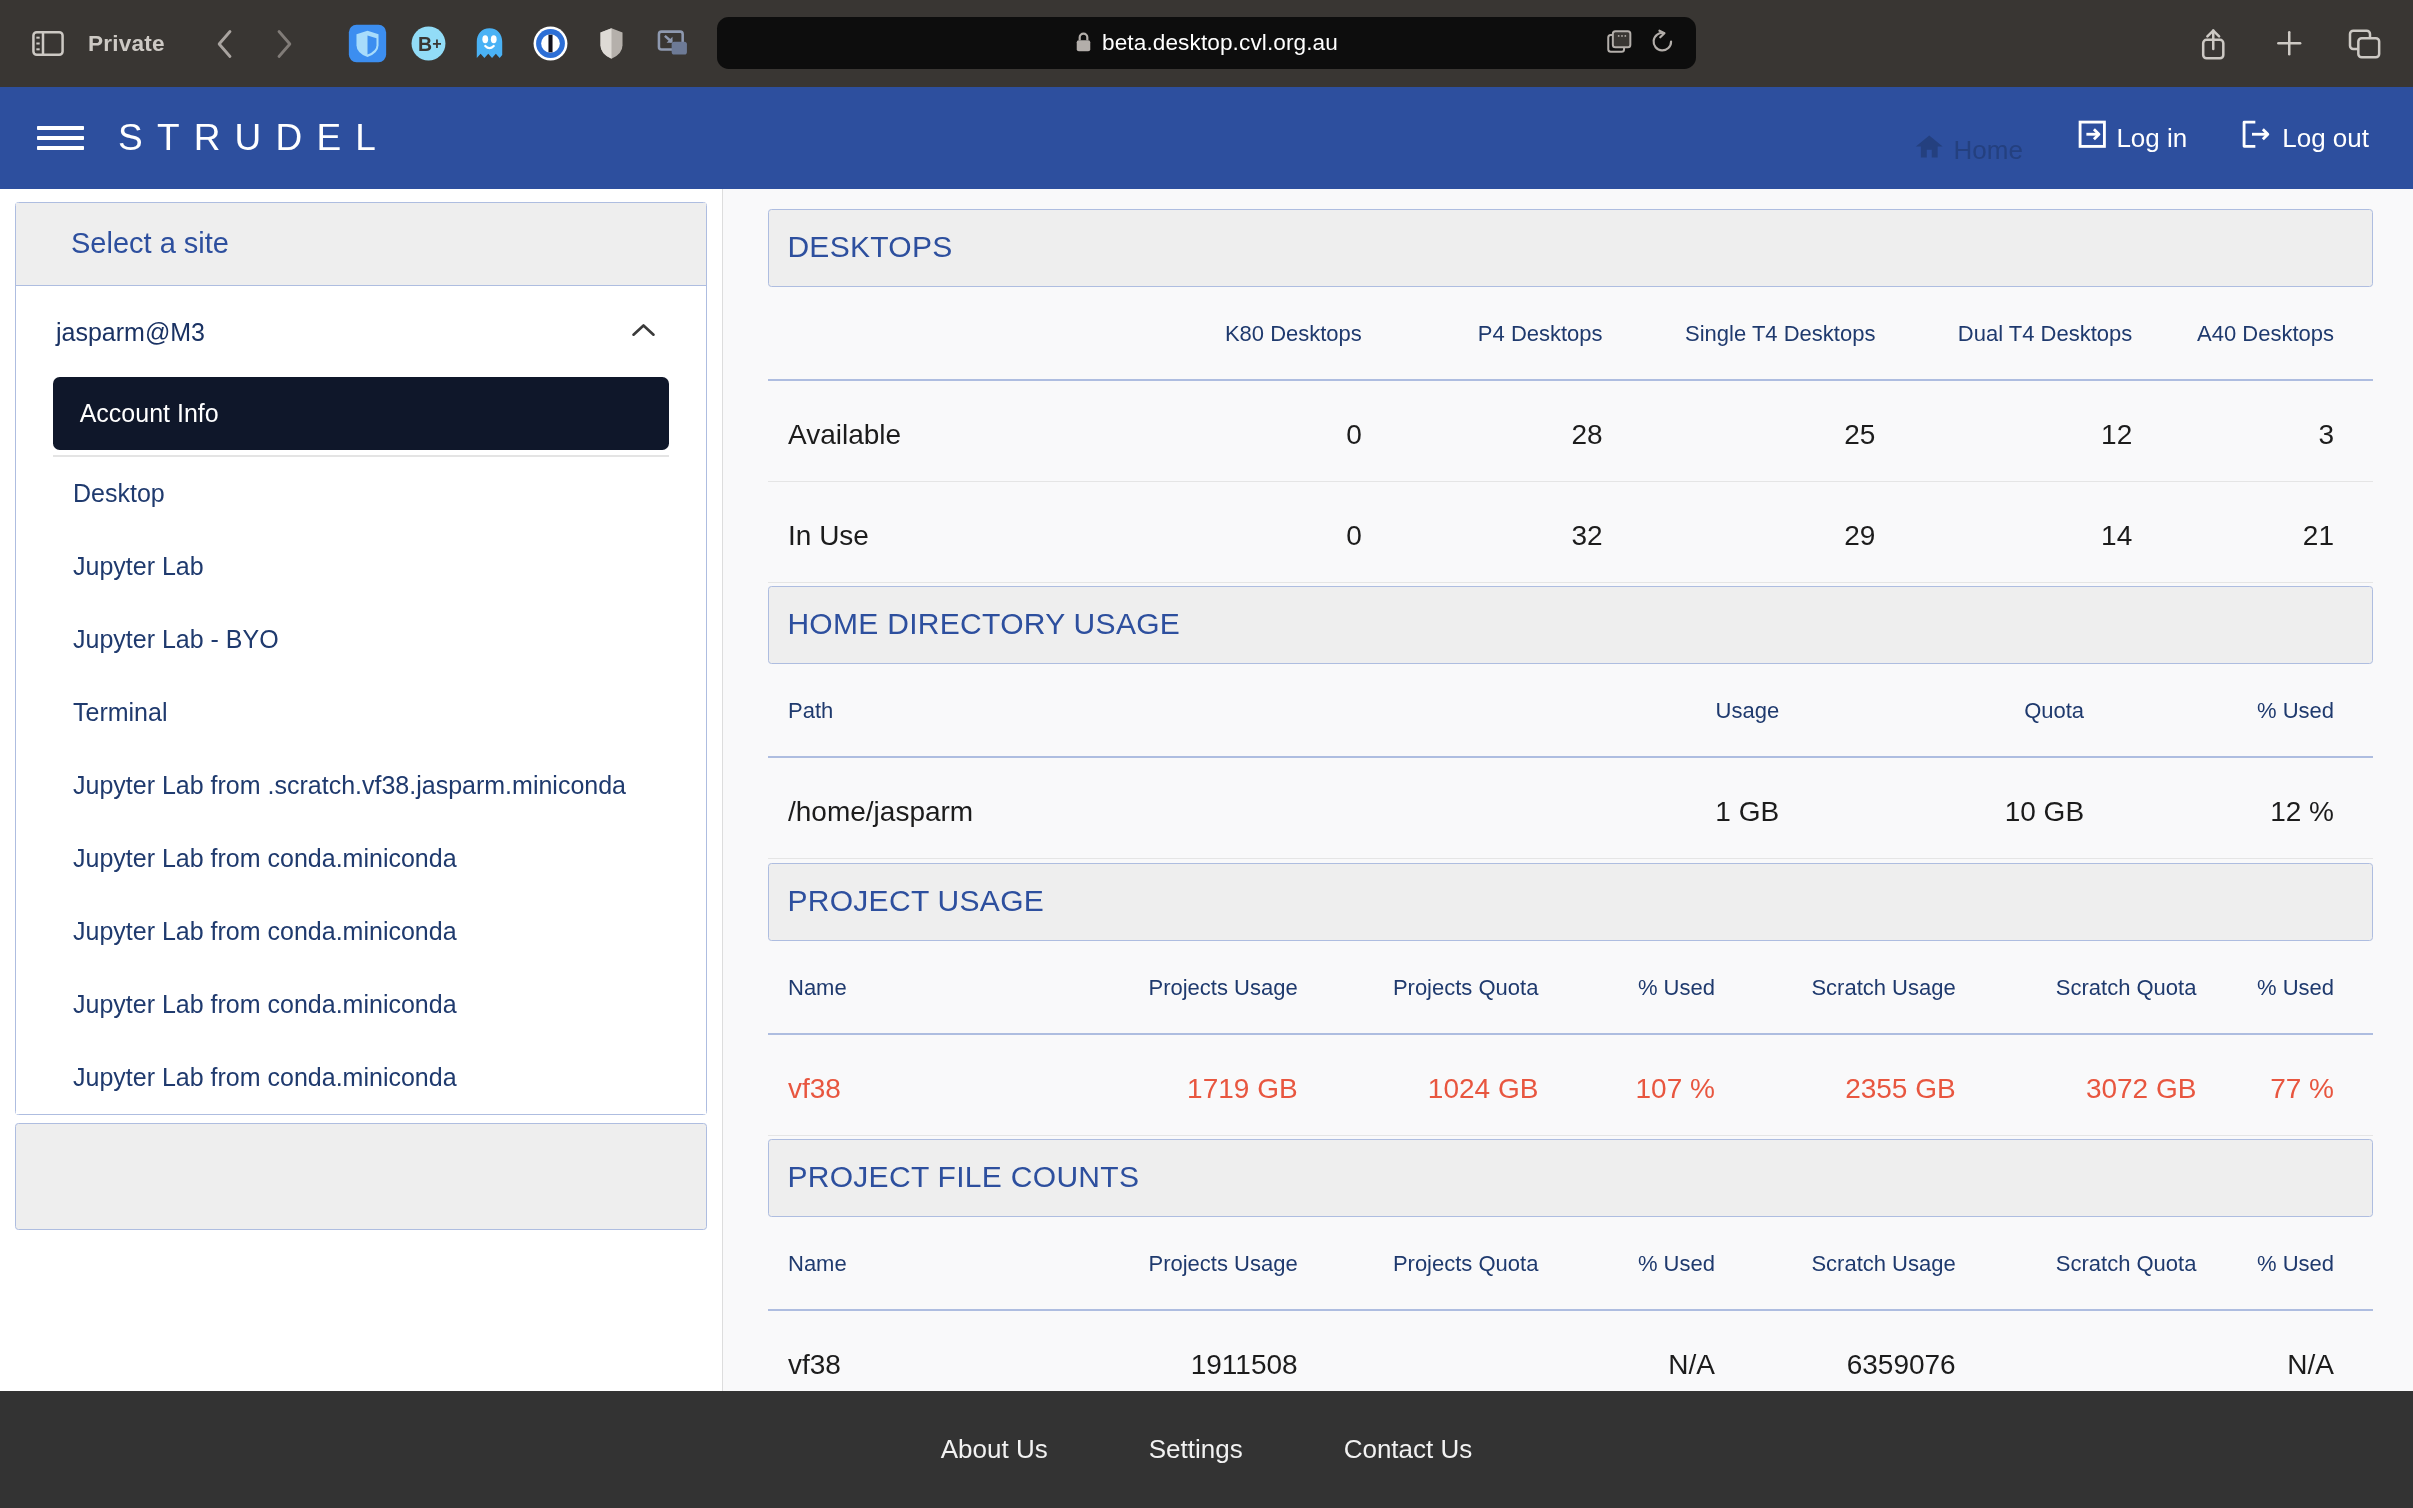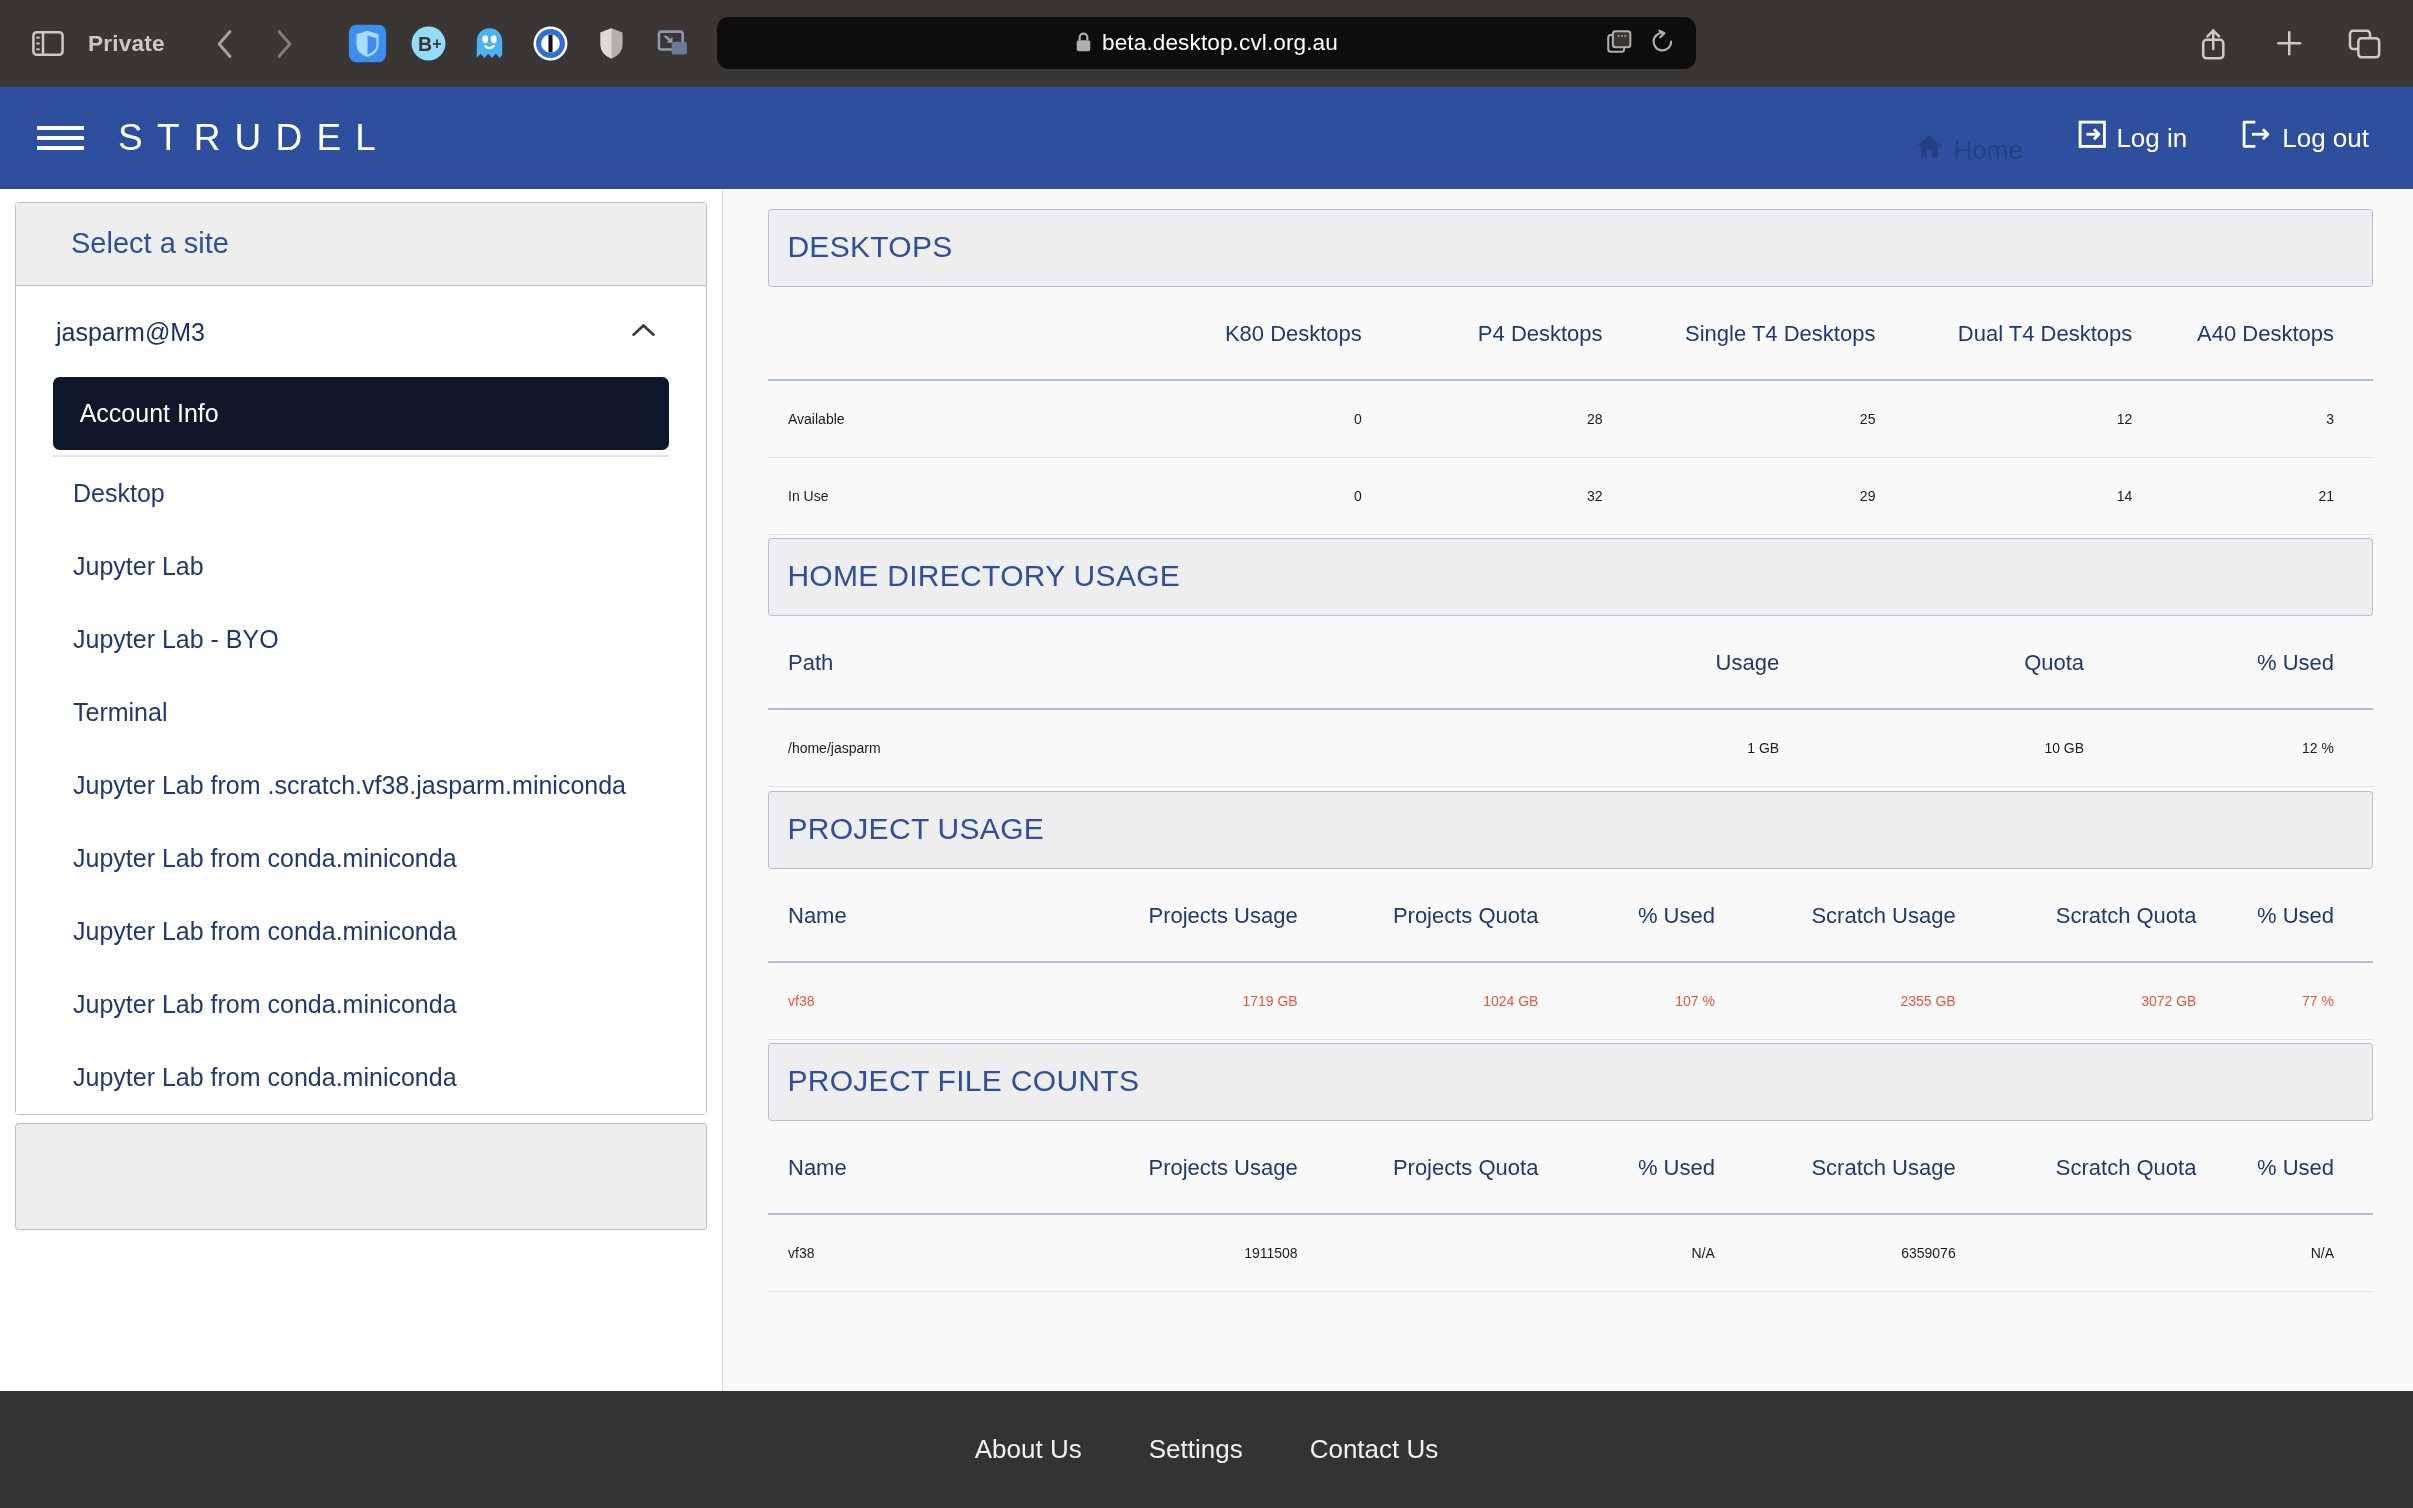--- a/index.html
+++ b/index.html
@@ -237,38 +237,38 @@
   table.data th {
     color: #1f3a6e;
     font-size: 22px;
     font-weight: normal;
     padding: 34px 0 32px 0;
     text-align: right;
     border-bottom: 2.5px solid #aebde0;
   }
   table.data th.first { text-align: left; padding-left: 20px; }
   table.data td {
-    font-size: 14px;
+    font-size: 28px;
     color: #1c1c1c;
-    padding: 30px 0 30px 0;
+    padding: 38px 0 30px 0;
     text-align: right;
     border-bottom: 1.7px solid #e5e5e5;
   }
   table.data td.first { text-align: left; padding-left: 20px; }
   .cell-red { color: #e8563f !important; }
   .pad-r-40 { padding-right: 39px !important; }
 
   
   #footer {
     height: 117px;
     background: #333333;
     display: flex;
     align-items: center;
     justify-content: center;
-    gap: 67px;
+    gap: 101px;
   }
   #footer .f-link {
     color: #f2f2f2;
     font-size: 26px;
     cursor: pointer;
   }
 </style>
 </head>
 <body>
 

